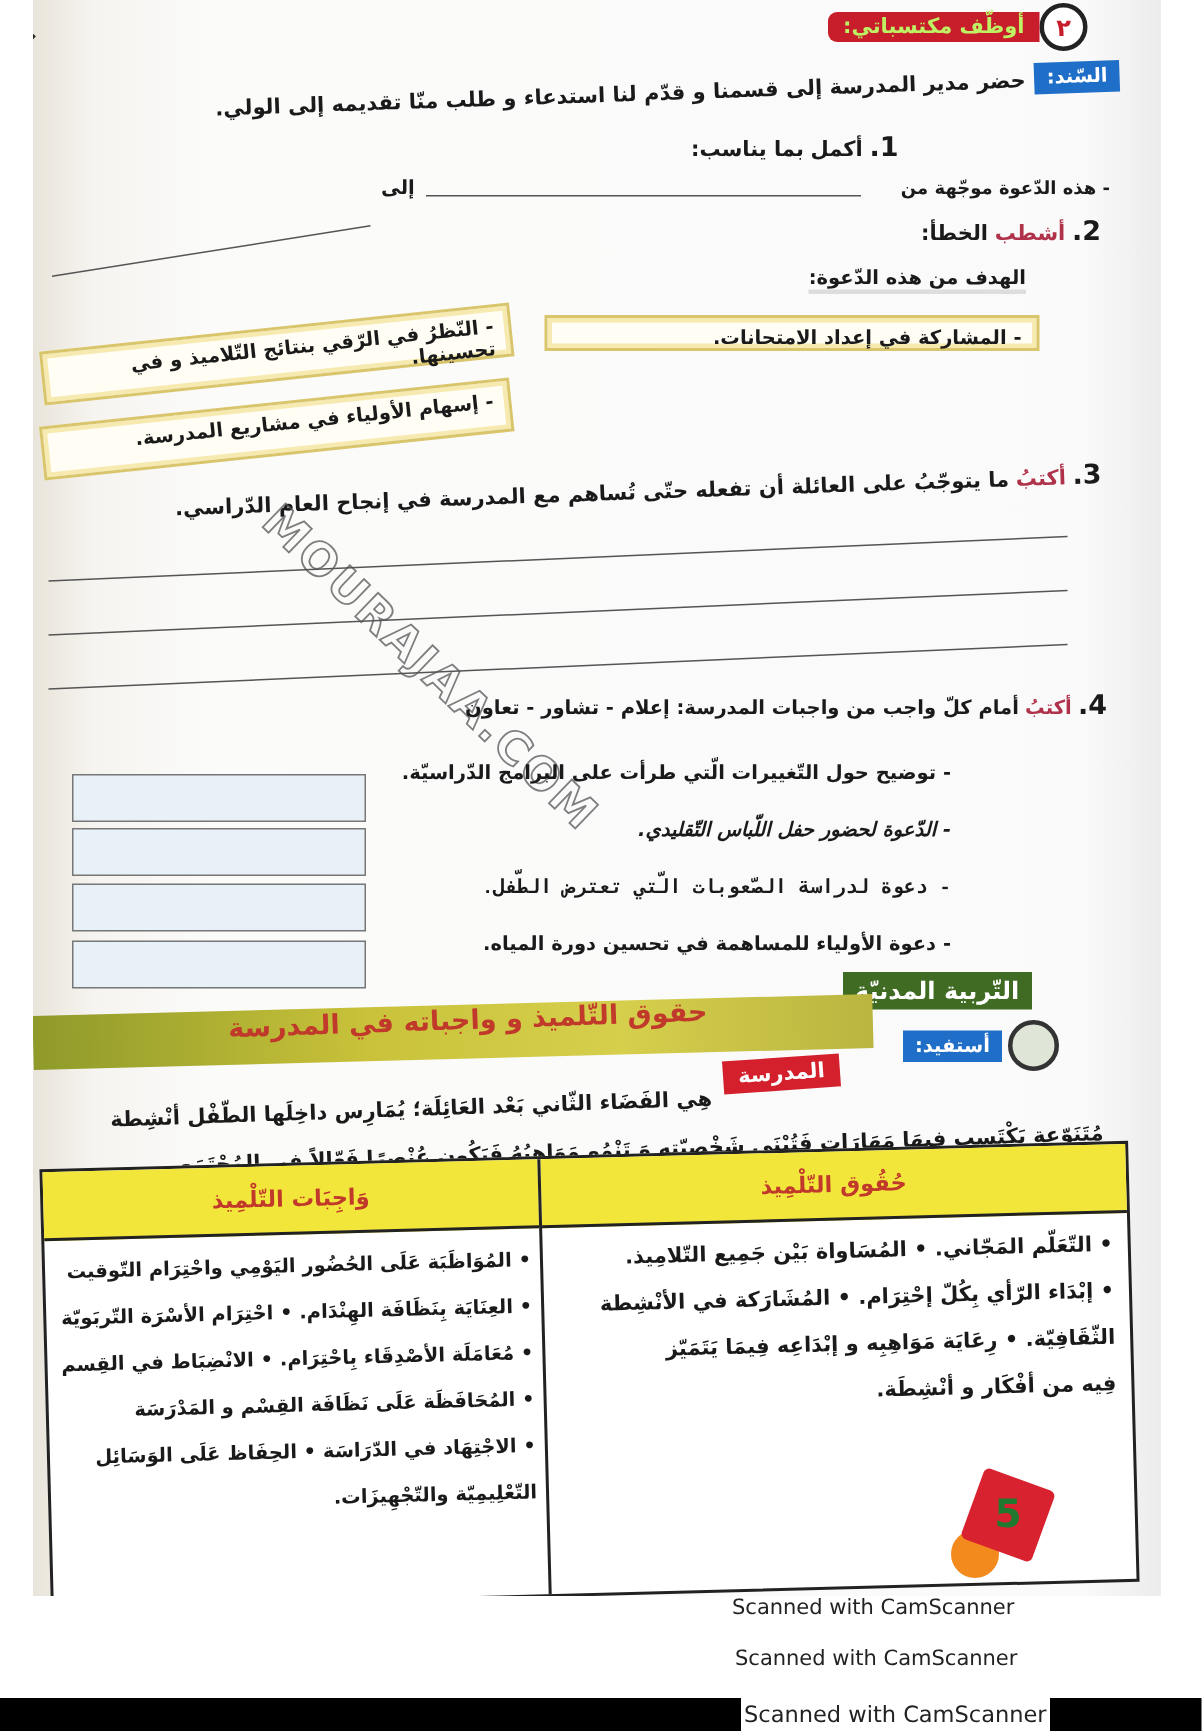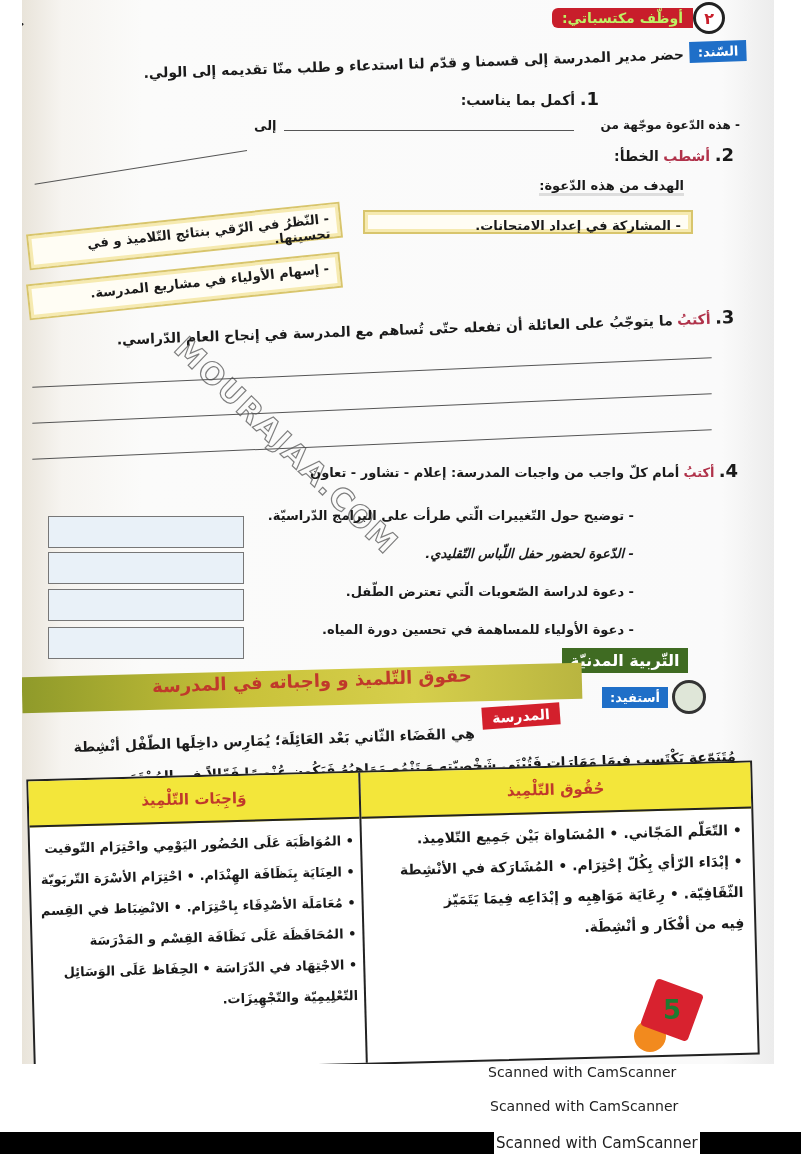--- a/index.html
+++ b/index.html
@@ -135,21 +135,21 @@
 
   <div class="watermark">MOURAJAA.COM</div>
 
   <div class="abs rtl" style="right:36px;top:458px;width:520px;font-size:13px;line-height:26px;">
     <span class="qnum">4.</span>
     <span class="qverb">أكتبُ</span>
     <span class="b">أمام كلّ واجب من واجبات المدرسة: إعلام - تشاور - تعاون</span>
   </div>
   <div class="q4item" style="top:508px;right:140px;">- توضيح حول التّغييرات الّتي طرأت على البرامج الدّراسيّة.</div>
   <div class="q4item" style="top:546px;right:140px;font-style:italic;">- الدّعوة لحضور حفل اللّباس التّقليدي.</div>
-  <div class="q4item" style="top:584px;right:140px;">- دعوة لدراسة الصّعوبات الّتي تعترض الطّفل.</div>
+  <div class="q4item" style="top:584px;right:140px;font-family:Liberation Mono, monospace;">- دعوة لدراسة الصّعوبات الّتي تعترض الطّفل.</div>
   <div class="q4item" style="top:622px;right:140px;">- دعوة الأولياء للمساهمة في تحسين دورة المياه.</div>
 
   <div class="ansbox" style="top:516px;"></div>
   <div class="ansbox" style="top:552px;"></div>
   <div class="ansbox" style="top:589px;"></div>
   <div class="ansbox" style="top:627px;"></div>
 
   <div class="abs green-tag" style="left:540px;top:648px;">التّربية المدنيّة</div>
   <div class="banner"></div>
   <div class="abs banner-title" style="left:130px;top:670px;transform:rotate(-2deg);">حقوق التّلميذ و واجباته في المدرسة</div>

